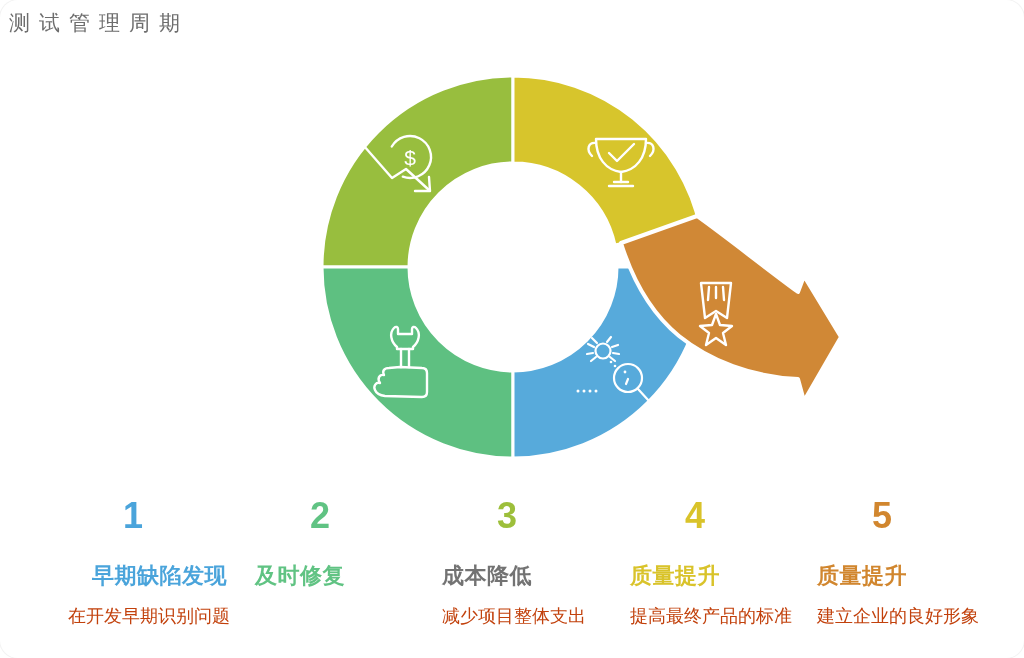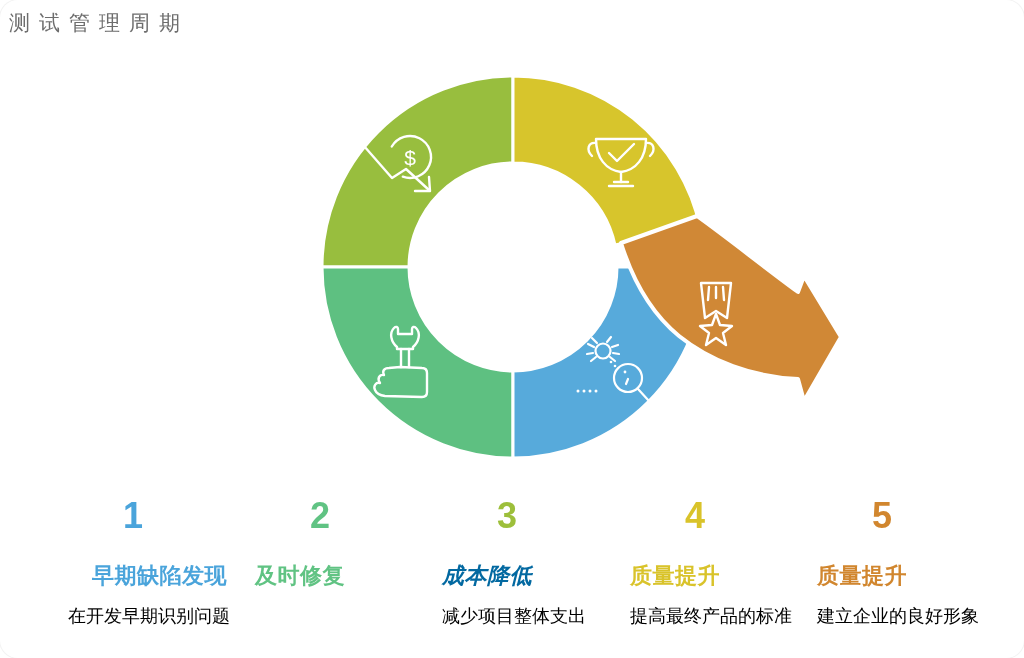--- a/index.html
+++ b/index.html
@@ -11,21 +11,21 @@
   .page-title{
     position:absolute;top:8px;left:0;width:100%;margin:0;
     font-size:21px;line-height:30px;font-weight:400;
     color:#6d6d6d;letter-spacing:9px;text-indent:9px;
   }
   .diagram-svg{position:absolute;top:0;left:0;}
   .steps-row{position:absolute;top:0;left:0;width:100%;height:100%;}
   .step{position:absolute;top:497px;width:180px;}
   .step-number{width:130px;text-align:center;font-size:36px;line-height:38px;font-weight:700;}
   .step-heading{margin-top:28px;font-size:22px;line-height:26px;font-weight:700;letter-spacing:0.5px;}
-  .step-desc{margin-top:16px;font-size:18px;line-height:22px;color:#000000;}
+  .step-desc{margin-top:16px;font-size:18px;line-height:22px;color:#c2410c;}
   .s1{left:68px;} .s2{left:255px;} .s3{left:442px;} .s4{left:630px;} .s5{left:817px;}
 </style>
 </head>
 <body>
 
 <div class="card">
 
   <h1 class="page-title">测试管理周期</h1>
 
   <svg class="diagram-svg" width="1024" height="480" viewBox="0 0 1024 480" xmlns="http://www.w3.org/2000/svg">
@@ -109,21 +109,21 @@
       <div class="step-desc">在开发早期识别问题</div>
     </div>
 
     <div class="step s2">
       <div class="step-number" style="color: rgb(96, 195, 131);">2</div>
       <div class="step-heading" style="color: rgb(96, 195, 131);">及时修复</div>
     </div>
 
     <div class="step s3">
       <div class="step-number" style="color: rgb(157, 191, 59);">3</div>
-      <div class="step-heading" style="color: #0369a1; font-style: italic;">成本降低</div>
+      <div class="step-heading" style="color: #737373;">成本降低</div>
       <div class="step-desc">减少项目整体支出</div>
     </div>
 
     <div class="step s4">
       <div class="step-number" style="color: rgb(217, 195, 42);">4</div>
       <div class="step-heading" style="color: rgb(217, 195, 42);">质量提升</div>
       <div class="step-desc">提高最终产品的标准</div>
     </div>
 
     <div class="step s5">

